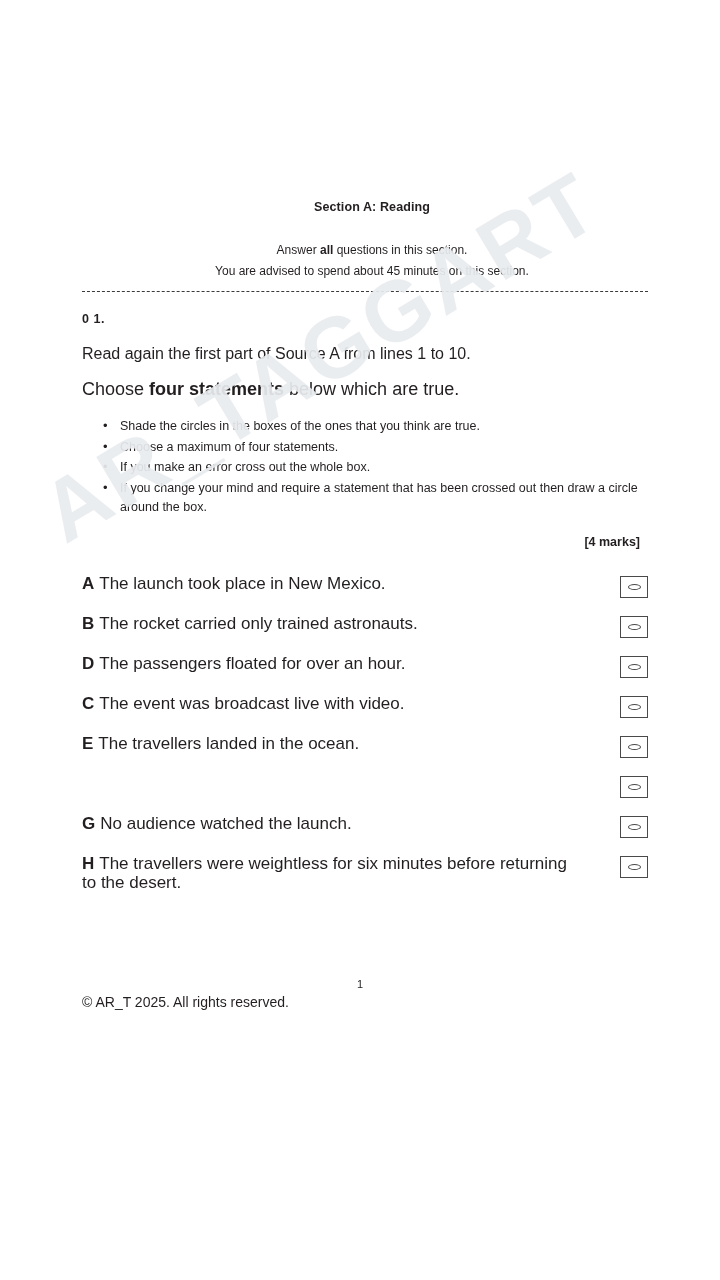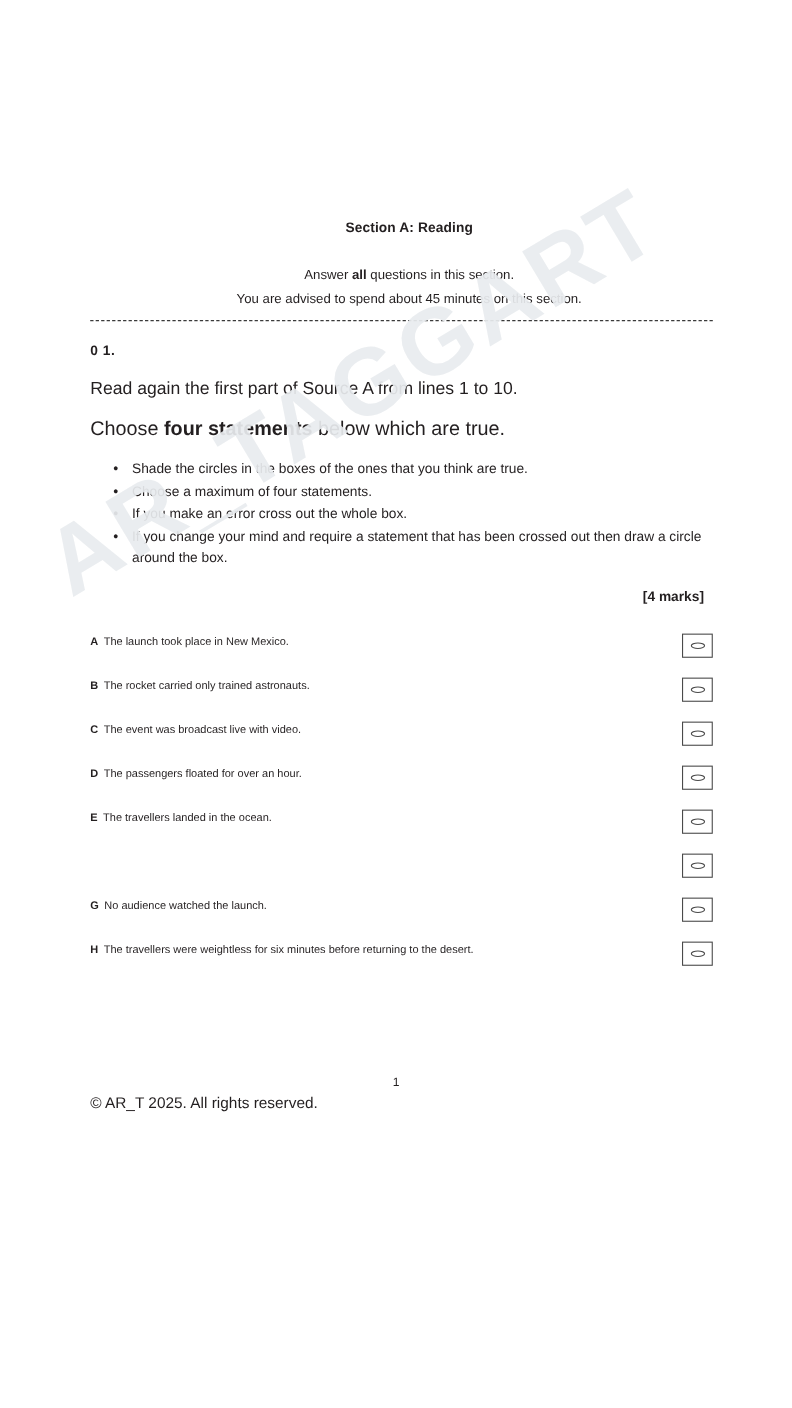--- a/index.html
+++ b/index.html
@@ -138,21 +138,21 @@
 
   
   #statements {
     margin-top: 25px;
   }
   .statement-row {
     position: relative;
     min-height: 40px;
   }
   .statement-text {
-    font-size: 10px;
+    font-size: 17px;
     line-height: 19px;
     padding-right: 80px;
   }
   .statement-letter {
     font-weight: 700;
     margin-right: 5px;
   }
   .answer-box {
     position: absolute;
     right: 0;
@@ -233,28 +233,28 @@
       </div>
 
       <div class="statement-row">
         <div class="statement-text"><span class="statement-letter">B</span><span>The rocket carried only trained astronauts.</span></div>
         <div class="answer-box">
             <span class="answer-oval"></span>
           </div>
       </div>
 
       <div class="statement-row">
+        <div class="statement-text"><span class="statement-letter">D</span><span>The passengers floated for over an hour.</span></div>
+        <div class="answer-box">
+            <span class="answer-oval"></span>
+          </div>
+      </div>
+
+      <div class="statement-row">
         <div class="statement-text"><span class="statement-letter">C</span><span>The event was broadcast live with video.</span></div>
-        <div class="answer-box">
-            <span class="answer-oval"></span>
-          </div>
-      </div>
-
-      <div class="statement-row">
-        <div class="statement-text"><span class="statement-letter">D</span><span>The passengers floated for over an hour.</span></div>
         <div class="answer-box">
             <span class="answer-oval"></span>
           </div>
       </div>
 
       <div class="statement-row">
         <div class="statement-text"><span class="statement-letter">E</span><span>The travellers landed in the ocean.</span></div>
         <div class="answer-box">
             <span class="answer-oval"></span>
           </div>

